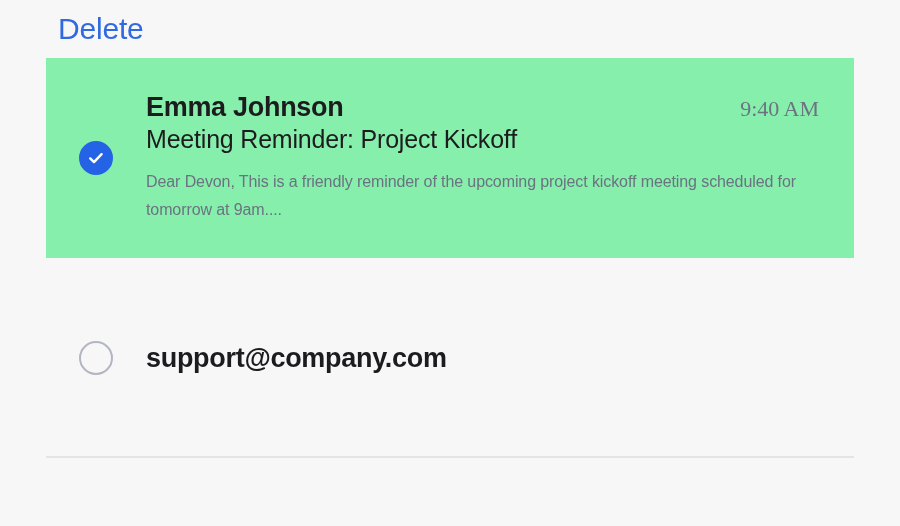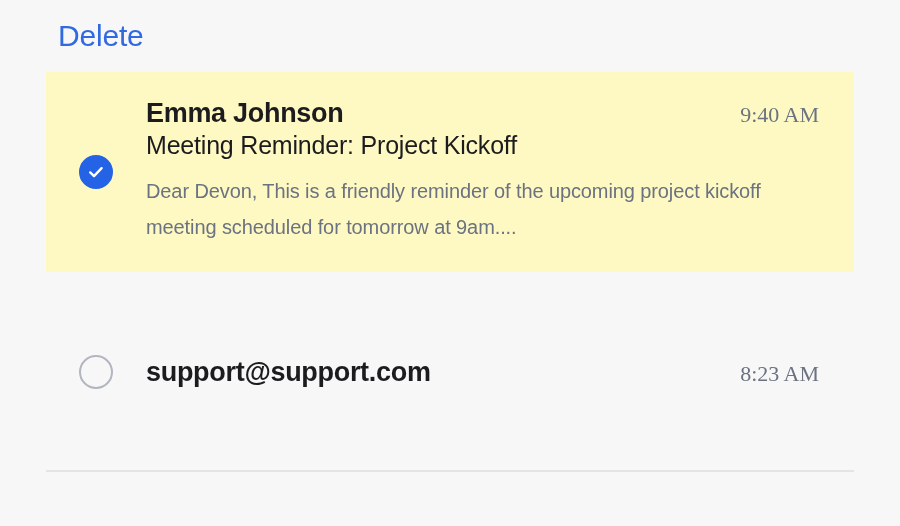--- a/index.html
+++ b/index.html
@@ -12,21 +12,21 @@
     height: 526px;
     background: #f7f7f8;
     font-family: "Liberation Sans", "DejaVu Sans", sans-serif;
     overflow: hidden;
     -webkit-font-smoothing: antialiased;
   }
 
   
   .action-bar {
     position: relative;
-    height: 72px;
+    height: 58px;
     box-sizing: border-box;
     padding: 0 62px 0 58px;
     display: flex;
     align-items: center;
     justify-content: space-between;
   }
   .action-btn {
     background: none;
     border: 0;
     padding: 0;
@@ -48,21 +48,21 @@
   .message-row {
     position: relative;
     box-sizing: border-box;
     display: flex;
     align-items: center;
     margin: 0 46px 0 46px;
     padding: 22px 0 22px 0;
     min-height: 200px;
   }
   .message-row.selected {
-    background: #fef9c3;
+    background: #86efac;
   }
   .message-row.with-divider::after {
     content: "";
     position: absolute;
     left: 0;
     right: 0;
     bottom: 0;
     height: 2px;
     background: #e4e4e6;
   }
@@ -125,21 +125,21 @@
   .subject {
     margin-top: 2px;
     font-size: 25px;
     color: #1c1c1e;
     letter-spacing: -0.2px;
     white-space: nowrap;
     overflow: hidden;
   }
   .preview {
     margin-top: 14px;
-    font-size: 20px;
+    font-size: 16px;
     line-height: 1.78;
     color: #6b7280;
     letter-spacing: -0.1px;
     max-width: 665px;
   }
 </style>
 </head>
 <body>
 
 <div class="action-bar">
@@ -165,19 +165,18 @@
       <div class="preview">Dear Devon, This is a friendly reminder of the upcoming project kickoff meeting scheduled for tomorrow at 9am....</div>
     </div>
   </div>
 
   <div class="message-row with-divider">
     <div class="select-col">
       <div class="select-circle unchecked"></div>
     </div>
     <div class="msg-col">
       <div class="msg-head">
-        <div class="sender">support@support.com</div>
-        <div class="timestamp">8:23 AM</div>
+        <div class="sender">support@company.com</div>
       </div>
     </div>
   </div>
 
 </div>
 
 </body></html>

